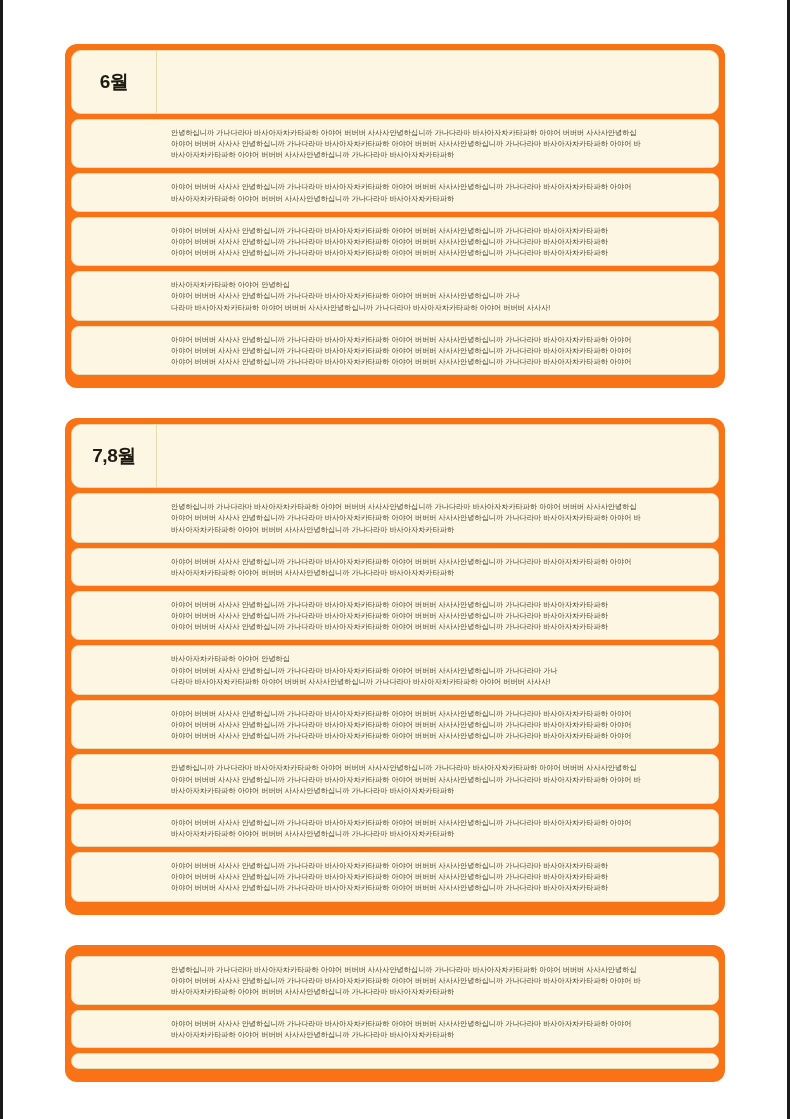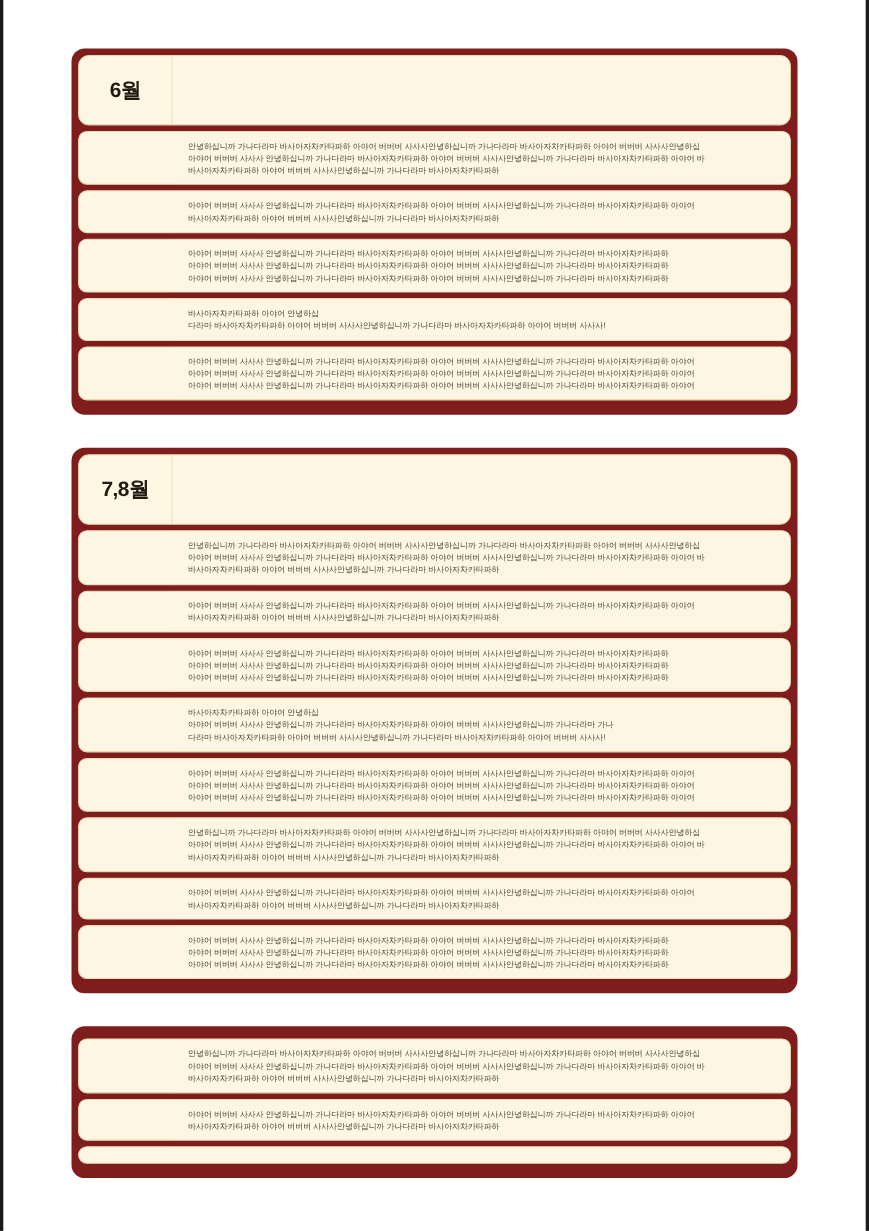--- a/index.html
+++ b/index.html
@@ -18,21 +18,21 @@
   .page {
     position: relative;
     width: 790px;
     height: 1119px;
     box-sizing: border-box;
     padding: 44px 62px 40px 62px;
     border-left: 3px solid #1a1a1a;
     border-right: 3px solid #1a1a1a;
   }
   .section {
-    background: #7f1d1d;
+    background: #f97316;
     border-radius: 12px;
     padding: 6px 6px 8px 6px;
     margin-bottom: 18px;
     box-sizing: border-box;
   }
   .section-head {
     display: flex;
     align-items: stretch;
     background: #fdf6e3;
     border: 1px solid #e8d9ae;
@@ -122,20 +122,21 @@
             <div class="row-text">
               <p>아야어 버버버 사사사 안녕하십니까 가나다라마 바사아자차카타파하 아야어 버버버 사사사안녕하십니까 가나다라마 바사아자차카타파하</p>
               <p>아야어 버버버 사사사 안녕하십니까 가나다라마 바사아자차카타파하 아야어 버버버 사사사안녕하십니까 가나다라마 바사아자차카타파하</p>
               <p>아야어 버버버 사사사 안녕하십니까 가나다라마 바사아자차카타파하 아야어 버버버 사사사안녕하십니까 가나다라마 바사아자차카타파하</p>
             </div>
           </div>
           <div class="row">
             <div class="row-label"></div>
             <div class="row-text">
               <p>바사아자차카타파하 아야어 안녕하십</p>
+              <p>아야어 버버버 사사사 안녕하십니까 가나다라마 바사아자차카타파하 아야어 버버버 사사사안녕하십니까 가나</p>
               <p>다라마 바사아자차카타파하 아야어 버버버 사사사안녕하십니까 가나다라마 바사아자차카타파하 아야어 버버버 사사사!</p>
             </div>
           </div>
           <div class="row">
             <div class="row-label"></div>
             <div class="row-text">
               <p>아야어 버버버 사사사 안녕하십니까 가나다라마 바사아자차카타파하 아야어 버버버 사사사안녕하십니까 가나다라마 바사아자차카타파하 아야어</p>
               <p>아야어 버버버 사사사 안녕하십니까 가나다라마 바사아자차카타파하 아야어 버버버 사사사안녕하십니까 가나다라마 바사아자차카타파하 아야어</p>
               <p>아야어 버버버 사사사 안녕하십니까 가나다라마 바사아자차카타파하 아야어 버버버 사사사안녕하십니까 가나다라마 바사아자차카타파하 아야어</p>
             </div>

